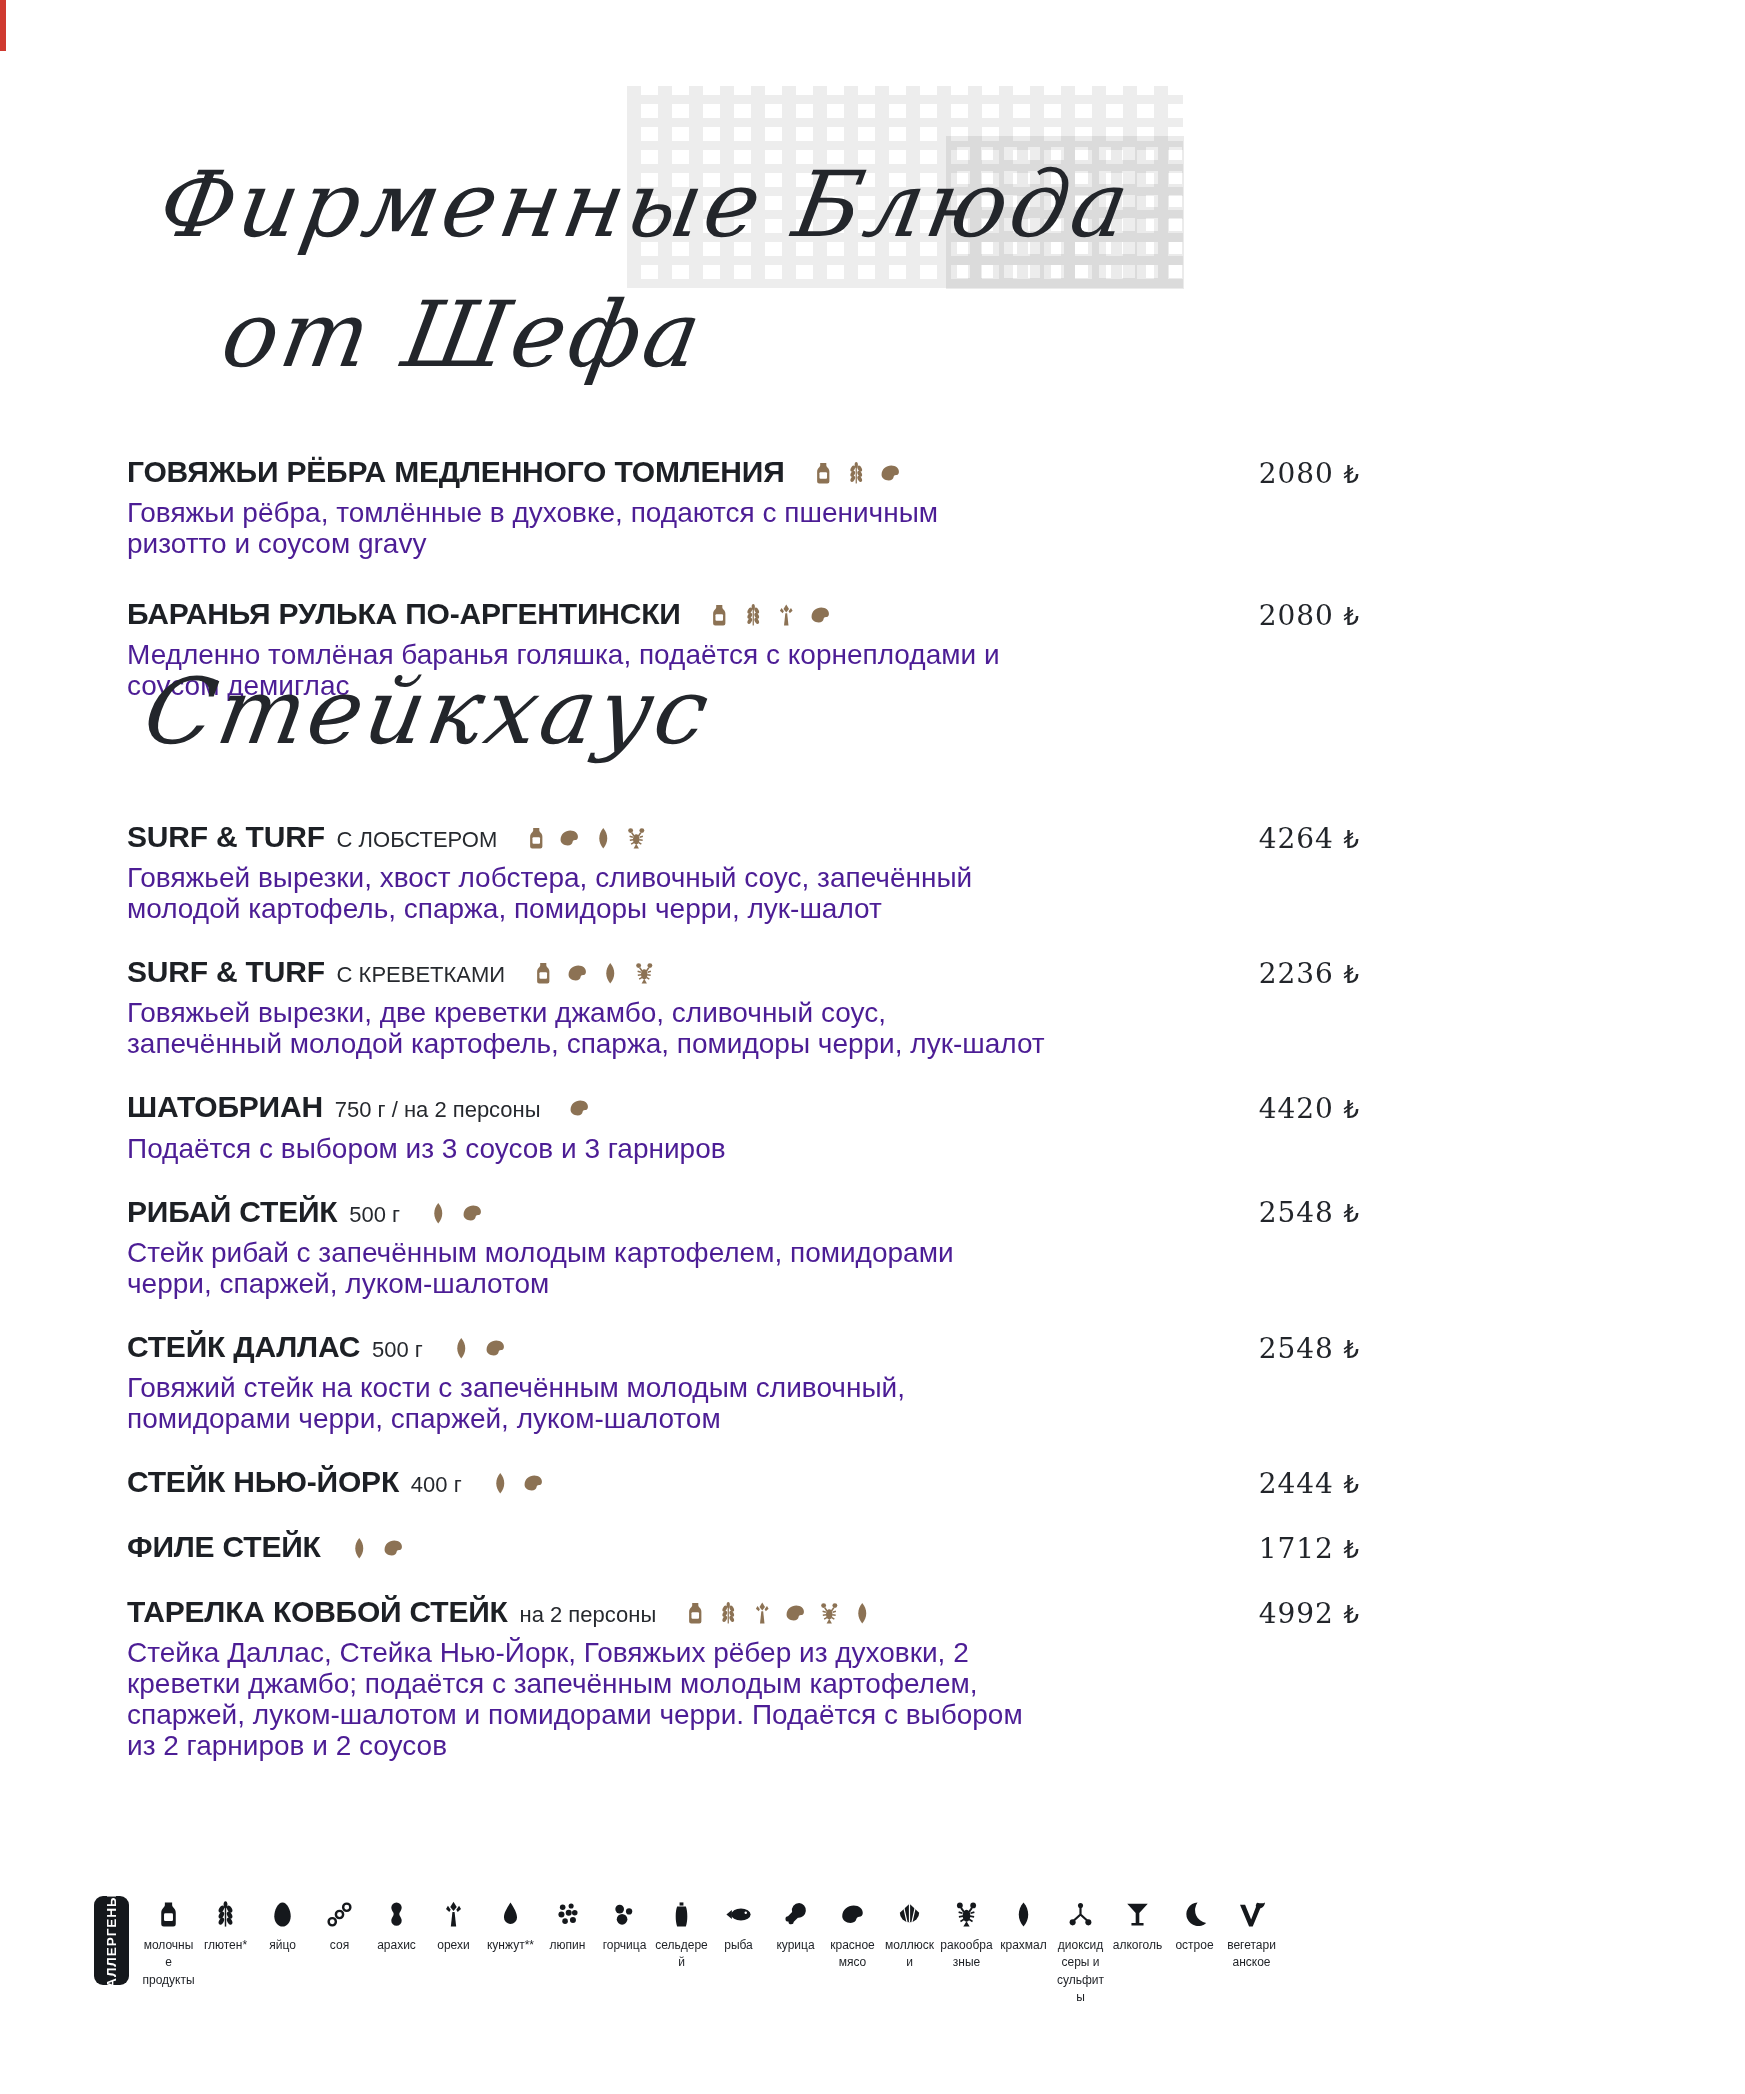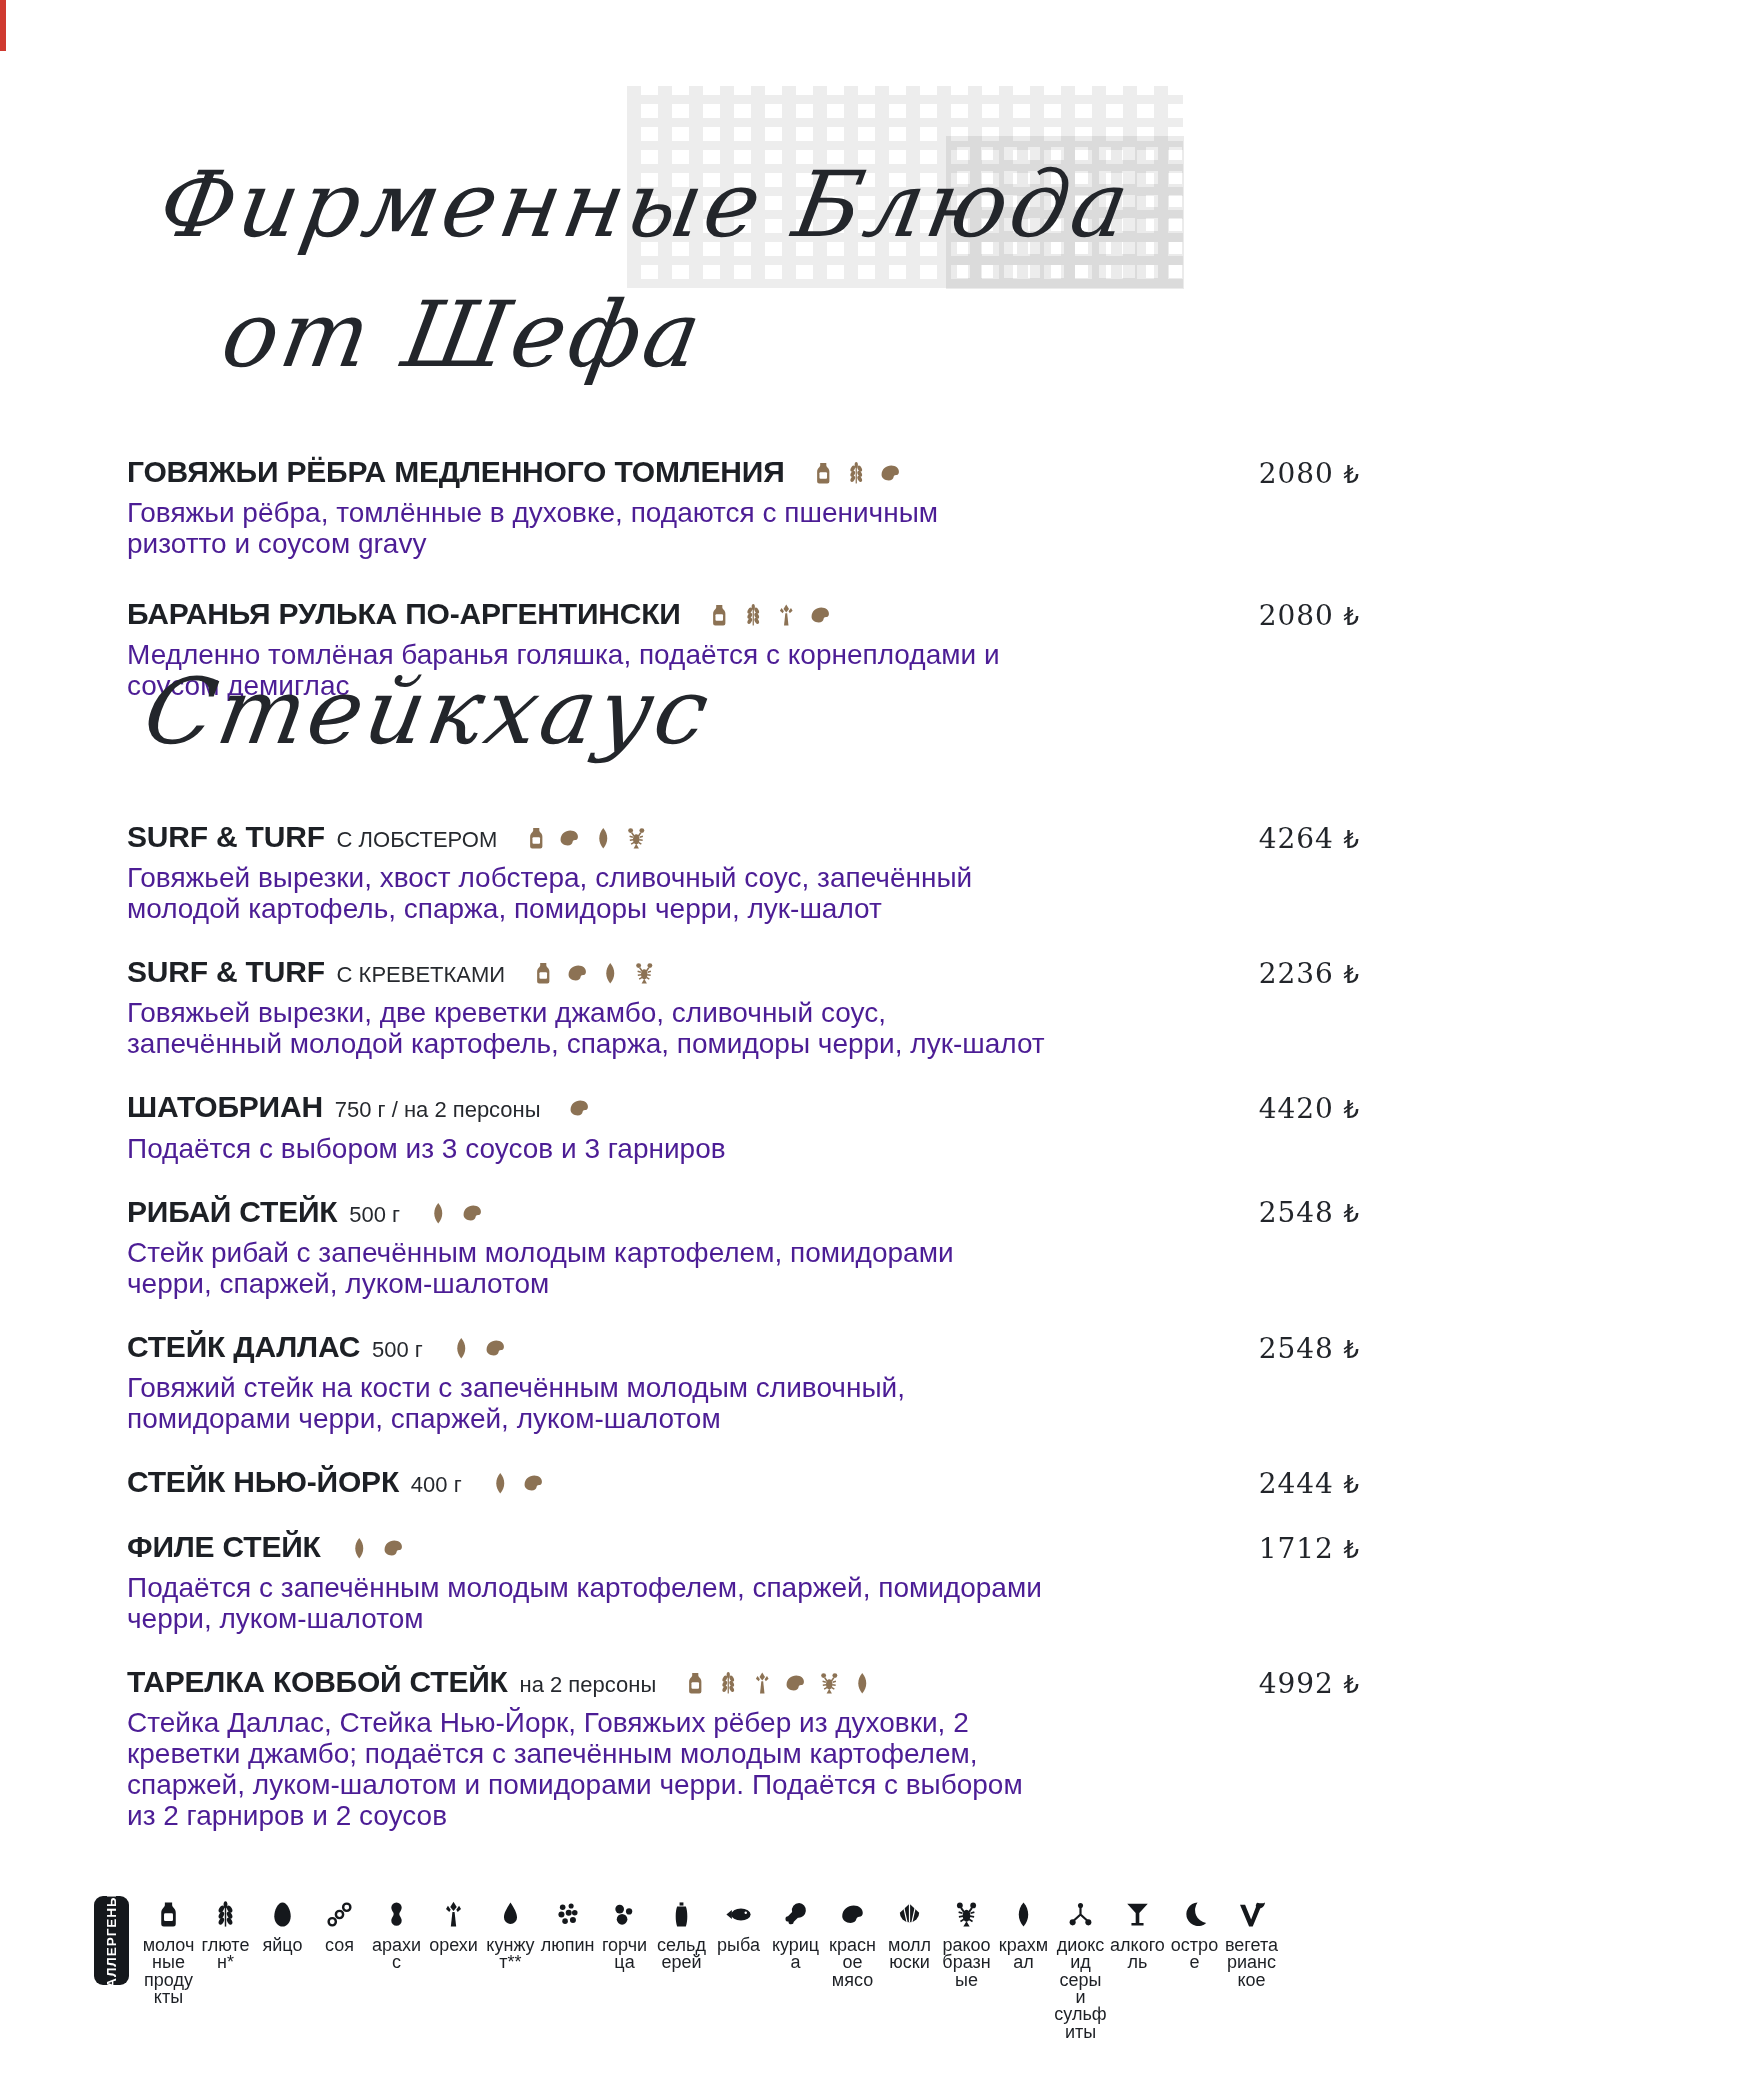--- a/index.html
+++ b/index.html
@@ -52,21 +52,21 @@
     flex:0 0 auto;width:35px;height:89px;background:#15181c;color:#fff;border-radius:9px;
     display:flex;align-items:center;justify-content:center;
     writing-mode:vertical-rl;transform:rotate(180deg);
     font-size:13.6px;font-weight:700;letter-spacing:0.9px;
   }
   .legend-items{display:flex;margin-left:11px;}
   .legend-cell{width:57px;display:flex;flex-direction:column;align-items:center;}
   .legend-cell .icon{height:33px;display:flex;align-items:flex-end;color:#15181c;}
   .legend-cell .icon svg{height:29px;width:29px;display:block;}
   .legend-cell .lbl{
-    margin-top:8.2px;font-size:18px;line-height:17.3px;text-align:center;color:#1d2025;
+    margin-top:8.2px;font-size:12px;line-height:17.3px;text-align:center;color:#1d2025;
     overflow-wrap:anywhere;max-width:55px;
   }
 </style>
 </head>
 <body>
 
 <div class="page">
   <div class="red-sliver"></div>
   <div class="deco"></div>
   <div class="deco2"></div>
@@ -318,21 +318,20 @@
               </svg>
             </span>
             <span class="icon">
               <svg viewBox="0 0 24 24">
                 <path fill="currentColor" d="M3.5 13.5C3.5 8 8 4.5 13 4.5c4.5 0 7.5 2.7 7.5 6.2 0 2-1.2 3-2.9 3.1-1.3.1-2.2.8-2.4 2-.3 1.9-2 3.2-4.7 3.2-4 0-7-2.4-7-5.5z"></path>
               </svg>
             </span>
           </span>
           <span class="mi-price"><span class="num">1712</span> <span class="cur">₺</span></span>
         </div>
-        <div class="mi-desc">Подаётся с запечённым молодым картофелем, спаржей, помидорами черри, луком-шалотом</div>
       </div>
       <div class="mi">
         <div class="mi-head">
           <span class="mi-title">ТАРЕЛКА КОВБОЙ СТЕЙК</span>
           <span class="mi-suffix">на 2 персоны</span>
           <span class="mi-icons">
             <span class="icon">
               <svg viewBox="0 0 24 24">
                 <path fill="currentColor" d="M9 2h6v2.2c0 .9.6 1.6 1.4 2.5.9 1 1.6 2.1 1.6 3.8V20a2 2 0 0 1-2 2H8a2 2 0 0 1-2-2v-9.5c0-1.7.7-2.8 1.6-3.8C8.4 5.8 9 5.1 9 4.2z"></path>
                 <rect x="8.3" y="11" width="7.4" height="6.4" rx="1" fill="#fff"></rect>

